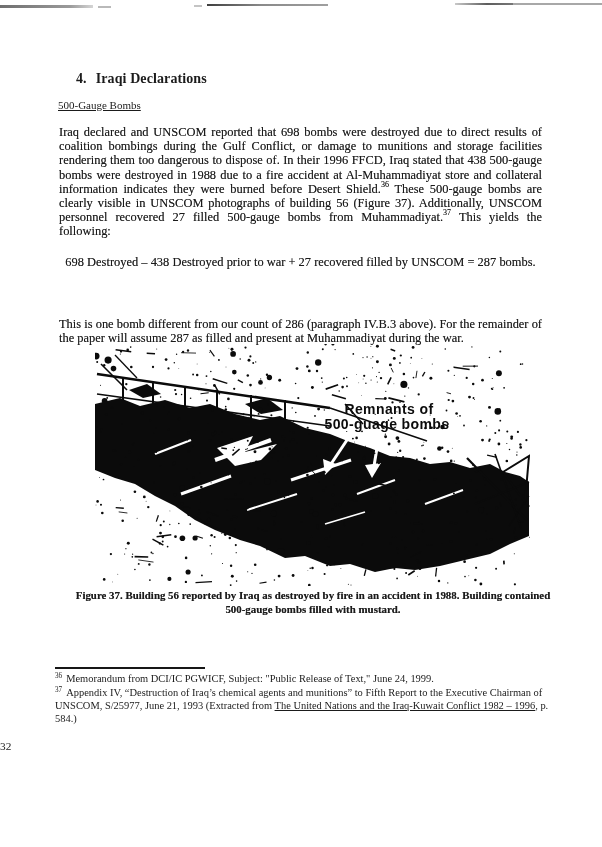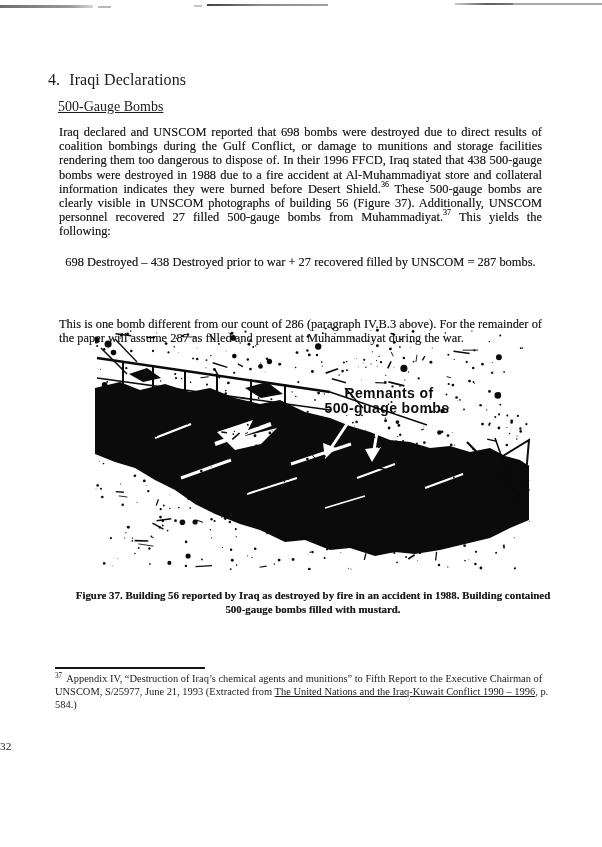--- a/index.html
+++ b/index.html
@@ -11,34 +11,34 @@
   p{margin:0;}
   
   .artifact{position:absolute;}
   .art-left{left:0;top:5px;width:93px;height:2.6px;background:linear-gradient(90deg,#6e6e6e,#9a9a9a 75%,#d5d5d5);}
   .art-left2{left:98px;top:6px;width:13px;height:1.6px;background:#b9b9b9;}
   .art-dots{left:194px;top:5px;width:8px;height:1.5px;background:#c4c4c4;}
   .art-mid{left:207px;top:3.6px;width:121px;height:2.6px;background:linear-gradient(90deg,#3f3f3f,#8a8a8a 45%,#9f9f9f);}
   .art-right-dark{left:455px;top:2.6px;width:58px;height:2.6px;background:linear-gradient(90deg,#c9c9c9,#5d5d5d 55%,#777);}
   .art-right-light{left:513px;top:3.4px;width:89px;height:1.7px;background:#a8a8a8;}
 
-  .heading{left:48px;top:71px;font-size:16px;font-weight:normal;letter-spacing:.1px;}
+  .heading{left:76px;top:71px;font-size:14px;font-weight:bold;letter-spacing:.1px;}
   .heading .num{margin-right:9px;}
-  .subheading{left:58px;top:99px;font-size:14px;text-decoration:underline;}
+  .subheading{left:58px;top:99px;font-size:11px;text-decoration:underline;}
 
   .bodytext{
     left:59px;width:483px;font-size:12.45px;line-height:14.2px;
     text-align:justify;text-shadow:0 0 .35px rgba(20,20,20,.55);
   }
   .p1{top:125px;}
   .equation{top:255px;white-space:nowrap;text-align:center;}
   .p2{top:281px;margin-top:36px;}
   sup.fnref{font-size:8px;line-height:0;vertical-align:6px;letter-spacing:0;}
 
-  .photo{left:95px;top:328px;width:435px;height:242px;text-align:right;}
+  .photo{left:95px;top:344px;width:435px;height:242px;text-align:right;}
   .photo svg{display:block;}
   .annot-text{font-family:"Liberation Sans",sans-serif;font-weight:bold;font-size:14px;fill:#0c0c0c;letter-spacing:.4px;}
 
   .caption{left:12px;width:602px;text-align:center;font-weight:bold;font-size:10.9px;line-height:14px;text-shadow:0 0 .3px rgba(20,20,20,.6);}
   .cap1{top:588px;}
   .cap2{top:602px;}
 
   .fnrule{left:55px;top:667px;width:150px;height:1.6px;background:#161616;}
   .footnotes{left:55px;top:672px;width:505px;font-size:10.45px;line-height:13.2px;text-align:left;}
   .footnotes p{margin:0 0 .5px 0;}
@@ -762,18 +762,19 @@
           <line x1="319.7" y1="226.8" x2="313.3" y2="231.0" stroke-width="1.67"></line>
         </g>
     </svg>
   </div>
 
   <div class="abs caption cap1">Figure 37.  Building 56 reported by Iraq as destroyed by fire in an accident in 1988.  Building contained</div>
   <div class="abs caption cap2">500-gauge bombs filled with mustard.</div>
 
   <div class="abs fnrule"></div>
   <div class="abs footnotes">
-    <p><sup class="fnmark">37</sup><span>Appendix IV, “Destruction of Iraq’s chemical agents and munitions” to Fifth Report to the Executive Chairman of UNSCOM, S/25977, June 21, 1993  (Extracted from </span><span class="fn-title">The United Nations and the Iraq-Kuwait Conflict 1990 – 1996</span><span>, p. 584.)</span></p>
+    <p><sup class="fnmark">36</sup><span>Memorandum from DCI/IC PGWICF, Subject: "Public Release of Text," June 24, 1999.</span></p>
+    <p><sup class="fnmark">37</sup><span>Appendix IV, “Destruction of Iraq’s chemical agents and munitions” to Fifth Report to the Executive Chairman of UNSCOM, S/25977, June 21, 1993  (Extracted from </span><span class="fn-title">The United Nations and the Iraq-Kuwait Conflict 1982 – 1996</span><span>, p. 584.)</span></p>
   </div>
 
   <div class="abs pageno">32</div>
 
 </div>
 
 </body></html>

